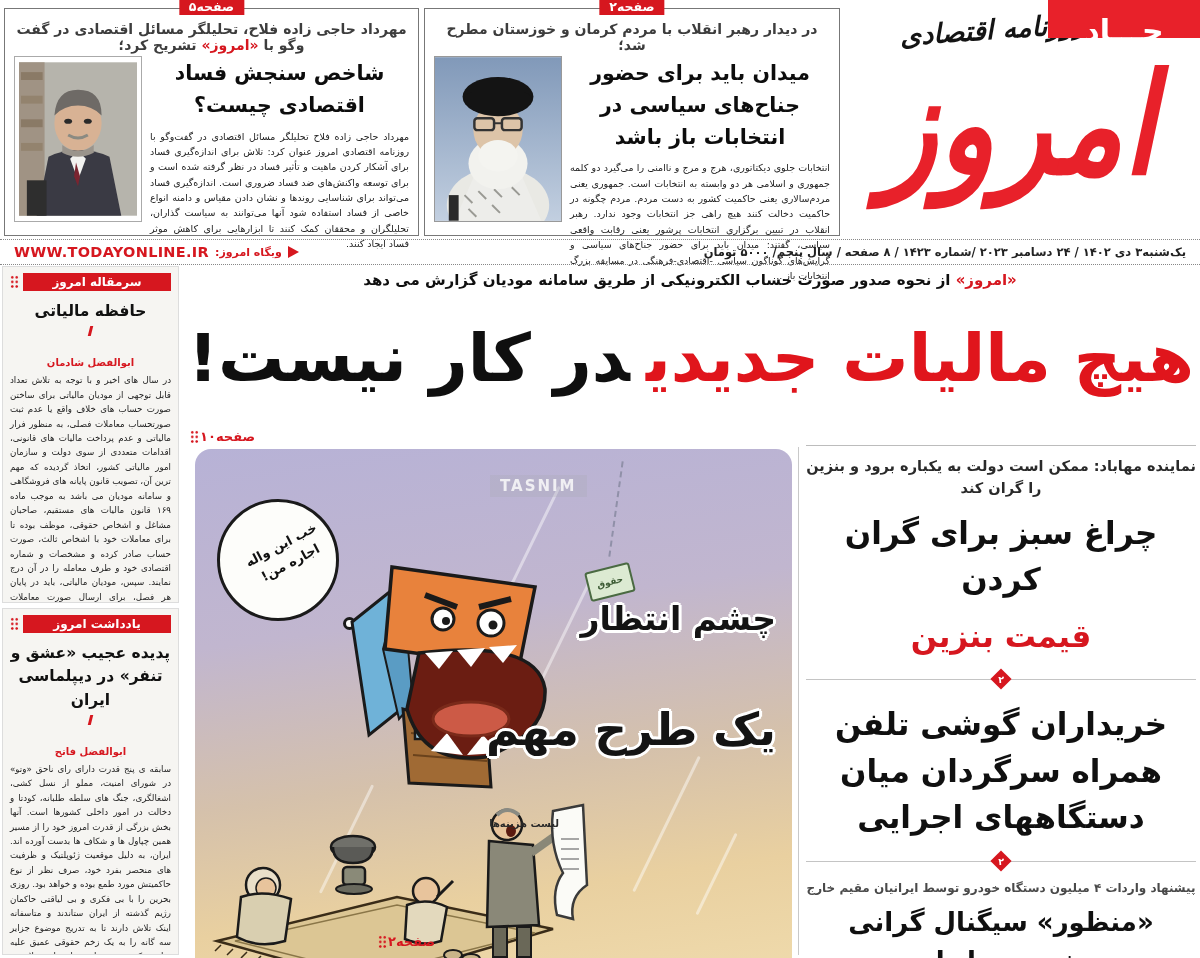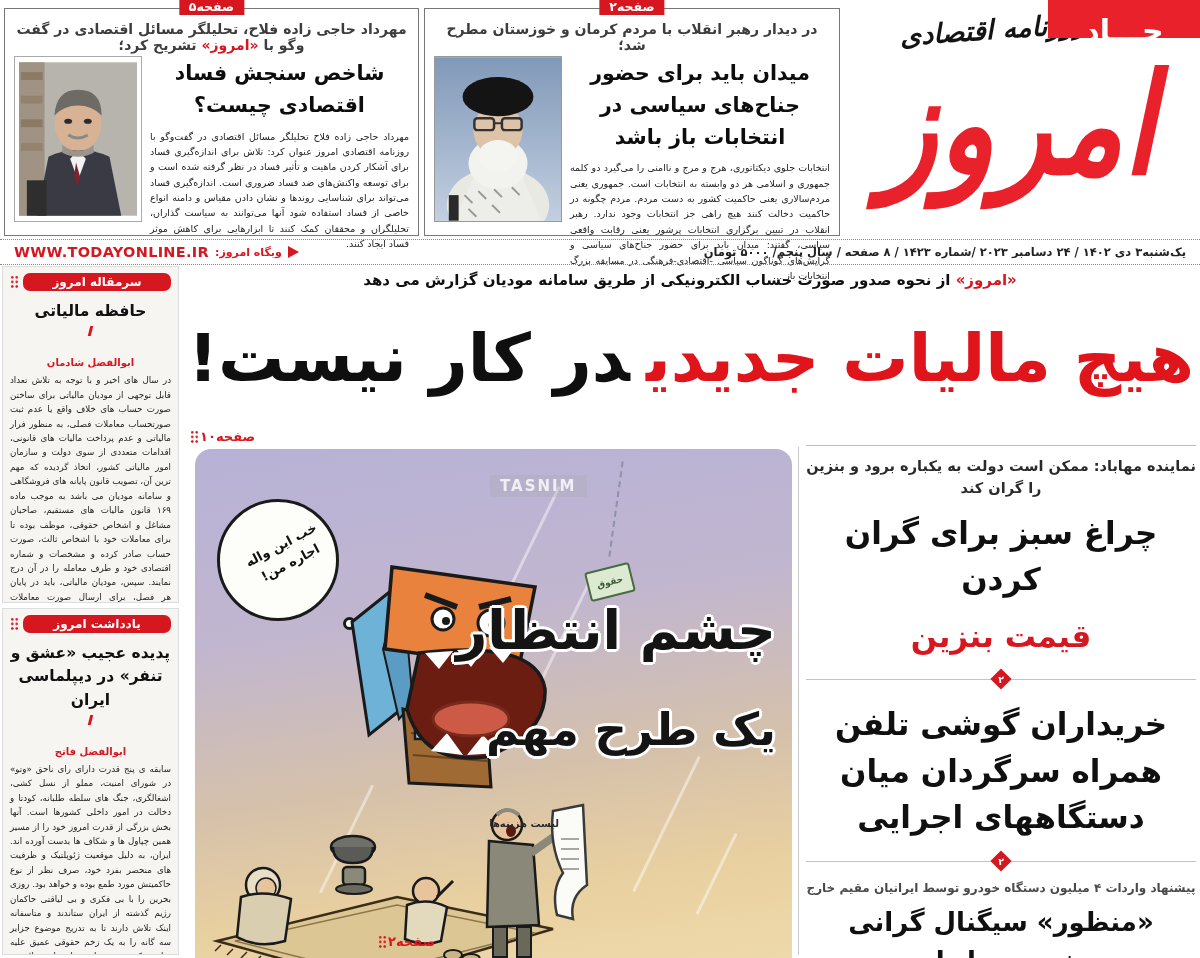--- a/index.html
+++ b/index.html
@@ -41,21 +41,21 @@
   .arrow-ic { width:0; height:0; border-left:11px solid #d6171f; border-top:6px solid transparent; border-bottom:6px solid transparent; }
   .web-label { color:#d6171f; font-size:11px; font-weight:bold; }
   .web-url { color:#d6171f; font-size:14.5px; font-weight:bold; direction:ltr; letter-spacing:.3px; }
   
   .sbox { position:absolute; left:2px; width:177px; background:#f6f5f2; border:1px solid #ddd; padding:0 7px; overflow:hidden; }
   .sbox.ed { top:266px; height:337px; }
   .sbox.nt { top:608px; height:347px; }
   .shead { display:flex; align-items:center; gap:3px; margin-top:6px; direction:ltr; }
   .dots { width:10px; height:14px; flex:none;
     background-image:radial-gradient(circle,#d6171f 1.1px,transparent 1.4px); background-size:4.5px 4.6px; }
-  .sbar { flex:1; background:#d6171f; color:#fff; font-size:12px; font-weight:bold; text-align:center; padding:2px 4px;border-radius:7px; }
+  .sbar { flex:1; background:#d6171f; color:#fff; font-size:12px; font-weight:bold; text-align:center; padding:2px 4px; }
   .stitle { font-size:15.5px; font-weight:900; text-align:center; margin:9px 0 3px; color:#111; line-height:1.5; }
   .sbyline { color:#d6171f; font-size:10px; font-weight:bold; text-align:right; display:flex; align-items:center; gap:21px;flex-direction:column; }
   .pen-ic { width:3px; height:10px; background:#d6171f; transform:skewX(-14deg); flex:none; }
   .sbody { font-size:8.7px; line-height:1.66; text-align:justify; color:#1b1b1b; margin-top:5px; }
   
   .lead-kicker { position:absolute; left:186px; top:271px; width:1008px; text-align:center;
     font-size:15px; font-weight:900; color:#101010; }
   .lead-kicker .hl { color:#d6171f; }
   .lead-h { position:absolute; left:186px; top:286px; width:1010px; height:146px; text-align:center;
     font-size:66px; font-weight:900; line-height:146px; white-space:nowrap; }
@@ -78,21 +78,21 @@
   .housewrap { position:absolute; left:112px; top:78px; width:280px; height:268px; }
   .famwrap { position:absolute; left:6px; bottom:4px; width:440px; height:200px; }
   .money { position:absolute; left:392px; top:118px; width:46px; height:30px; background:#dcead2;
     border:2px solid #4a6a42; border-radius:3px; transform:rotate(-14deg);
     display:flex; align-items:center; justify-content:center; }
   .money span { font-size:9px; font-weight:bold; color:#3c5a34; }
   .money-dash { position:absolute; left:420px; top:12px; height:96px; border-left:2px dashed #9090a8; transform:rotate(8deg); }
   .outline-w { text-shadow:-2px -2px 0 #fff,2px -2px 0 #fff,-2px 2px 0 #fff,2px 2px 0 #fff,0 -3px 0 #fff,0 3px 0 #fff,-3px 0 0 #fff,3px 0 0 #fff; }
   .ct-kicker { position:absolute; right:16px; top:20px; font-size:17px; font-weight:900; color:#7c2424; }
   .ct-red { position:absolute; right:16px; top:56px; font-size:47px; font-weight:900; color:#e0151c; }
-  .ct-b1 { position:absolute; right:16px; top:150px; font-size:54px; font-weight:900; color:#141414; }
+  .ct-b1 { position:absolute; right:16px; top:150px; font-size:33px; font-weight:900; color:#141414; }
   .ct-b2 { position:absolute; right:16px; top:254px; font-size:45px; font-weight:900; color:#141414; }
   
   .vdiv { position:absolute; left:798px; top:447px; width:1px; height:508px; background:#c9c9c9; }
   .rcol { position:absolute; left:806px; top:445px; width:390px; }
   .rc-sec { text-align:center; position:relative; }
   .rc-sec.first { border-top:1px solid #bcbcbc; padding-top:10px; }
   .rc-kicker { font-size:14.5px; font-weight:900; color:#2a2a2a; margin-bottom:10px; line-height:1.5; }
   .rc-kicker.sm { font-size:12px; color:#4a4a4a; margin-bottom:6px; }
   .rc-h { font-size:31px; font-weight:900; color:#101010; line-height:1.5; }
   .rc-h.red { color:#d6171f; margin-top:10px; }

